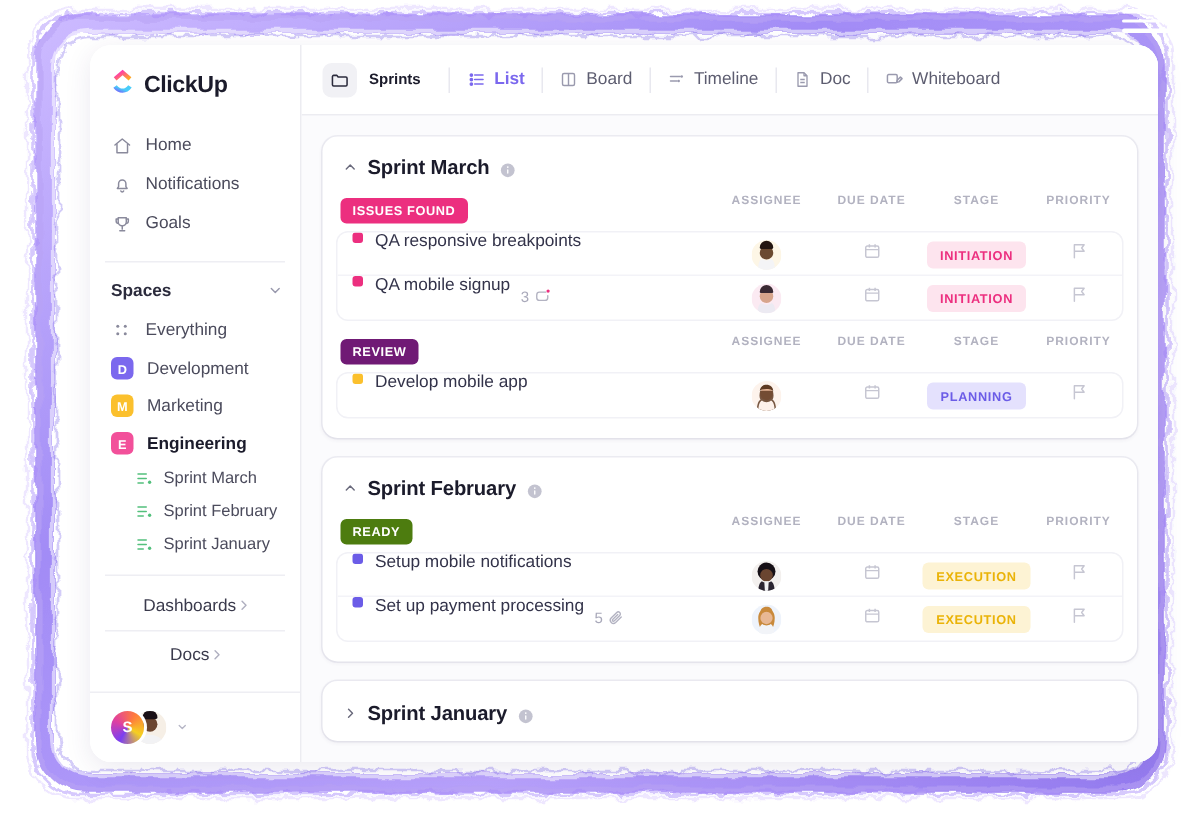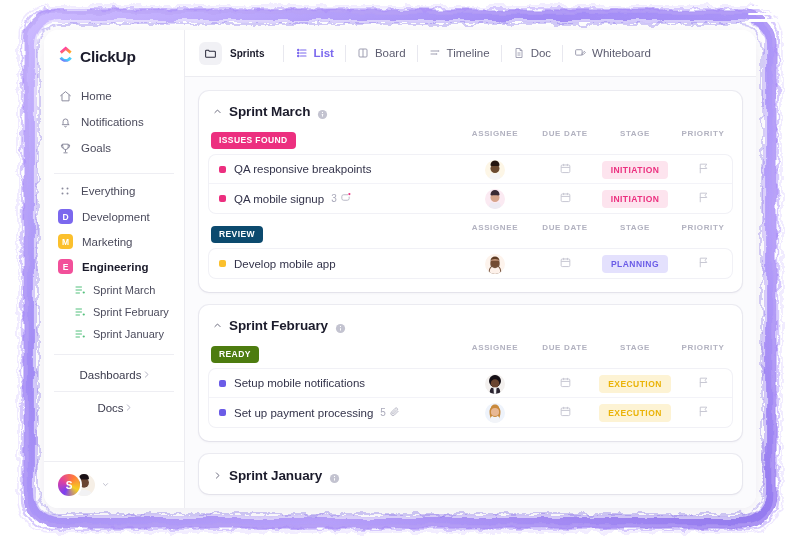--- a/index.html
+++ b/index.html
@@ -12,21 +12,21 @@
     position: relative;
   }
 
   
   #frame-wrap { position: absolute; inset: 0; z-index: 0; }
   #frame-wrap svg { width: 800px; height: 558px; display: block; }
 
   
   #app-window {
     position: absolute;
-    left: 44px; top: 30px;
+    left: 60px; top: 30px;
     width: 712px; height: 478px;
     background: #ffffff;
     border-radius: 14px;
     overflow: hidden;
     display: flex;
     box-shadow: 0 4px 18px rgba(60,40,110,.10);
     z-index: 3;
   }
 
   
@@ -133,21 +133,21 @@
     display:inline-flex; align-items:center;
     height:17px; padding: 0 8px; border-radius:4px;
     color:#fff; font-size:8.5px; font-weight:700; letter-spacing:.4px;
   }
 
   .col-heads { position:absolute; right:0; top:0; height:22px; display:flex; align-items:flex-start; }
   .col-h { font-size:8px; font-weight:600; letter-spacing:.65px; color:#b2b2c0; text-align:center; }
 
   .task-rows { border-radius:7px; overflow:hidden; box-shadow: 0 0 0 1px #f1f1f6; background:#fff; }
   .task-row {
-    display:flex; align-items:center; height:29px;
+    display:flex; height:29px;
     border-bottom:1px solid #f3f3f8; position:relative;
     padding-left:10px;
   }
   .task-row:last-child { border-bottom:none; }
   .t-dot { width:7px; height:7px; border-radius:2px; flex:0 0 7px; margin-right:8px; }
   .t-name { font-size:11.5px; color:#33334a; white-space:nowrap; }
   .t-meta { display:flex; align-items:center; gap:3px; margin-left:7px; font-size:10px; color:#a9a9ba; }
   .t-cells { position:absolute; right:0; top:0; height:29px; display:flex; align-items:center; }
   .cell { display:flex; align-items:center; justify-content:center; }
 
@@ -263,20 +263,28 @@
               <path d="M7 5.5H4.5V8A3 3 0 0 0 7 11M17 5.5h2.5V8A3 3 0 0 1 17 11"></path>
               <path d="M12 14v4M9 20h6"></path>
             </svg>
         </span>
         <span>Goals</span>
       </div>
     </div>
 
     <div class="sb-divider"></div>
 
+    <div class="sb-section-head">
+      <span>Spaces</span>
+      <span class="chev">
+        <svg width="9" height="9" viewBox="0 0 24 24" fill="none" stroke="#9a9aae" stroke-width="2.6" stroke-linecap="round" stroke-linejoin="round">
+            <path d="M5 9l7 7 7-7"></path>
+          </svg>
+      </span>
+    </div>
 
     <div class="sb-item">
       <span class="sb-icon">
         <svg width="12" height="12" viewBox="0 0 24 24" fill="#8a8a9c">
             <circle cx="7" cy="7" r="2"></circle>
             <circle cx="17" cy="7" r="2"></circle>
             <circle cx="7" cy="17" r="2"></circle>
             <circle cx="17" cy="17" r="2"></circle>
           </svg>
       </span>
@@ -545,21 +553,21 @@
                       </svg>
                   </span>
                 </span>
               </span>
             </div>
           </div>
         </div>
 
         <div class="group-block" style="margin-top:10px">
           <div class="group-head">
-            <span class="status-pill" style="background:#0c4a6e">REVIEW</span>
+            <span class="status-pill" style="background:#701a75">REVIEW</span>
             <span class="col-heads">
               <span class="col-h w-assignee">ASSIGNEE</span>
               <span class="col-h w-due">DUE DATE</span>
               <span class="col-h w-stage">STAGE</span>
               <span class="col-h w-prio">PRIORITY</span>
             </span>
           </div>
 
           <div class="task-rows">
             <div class="task-row">

